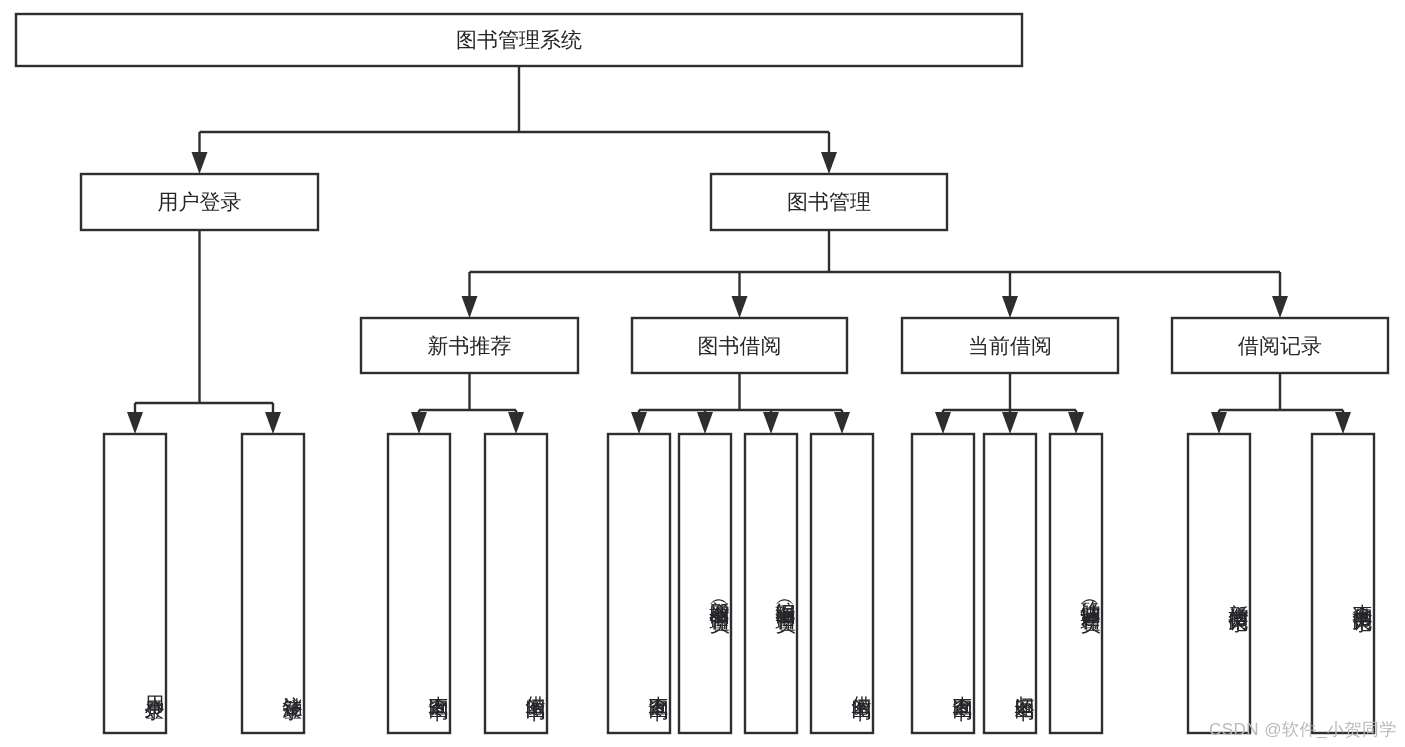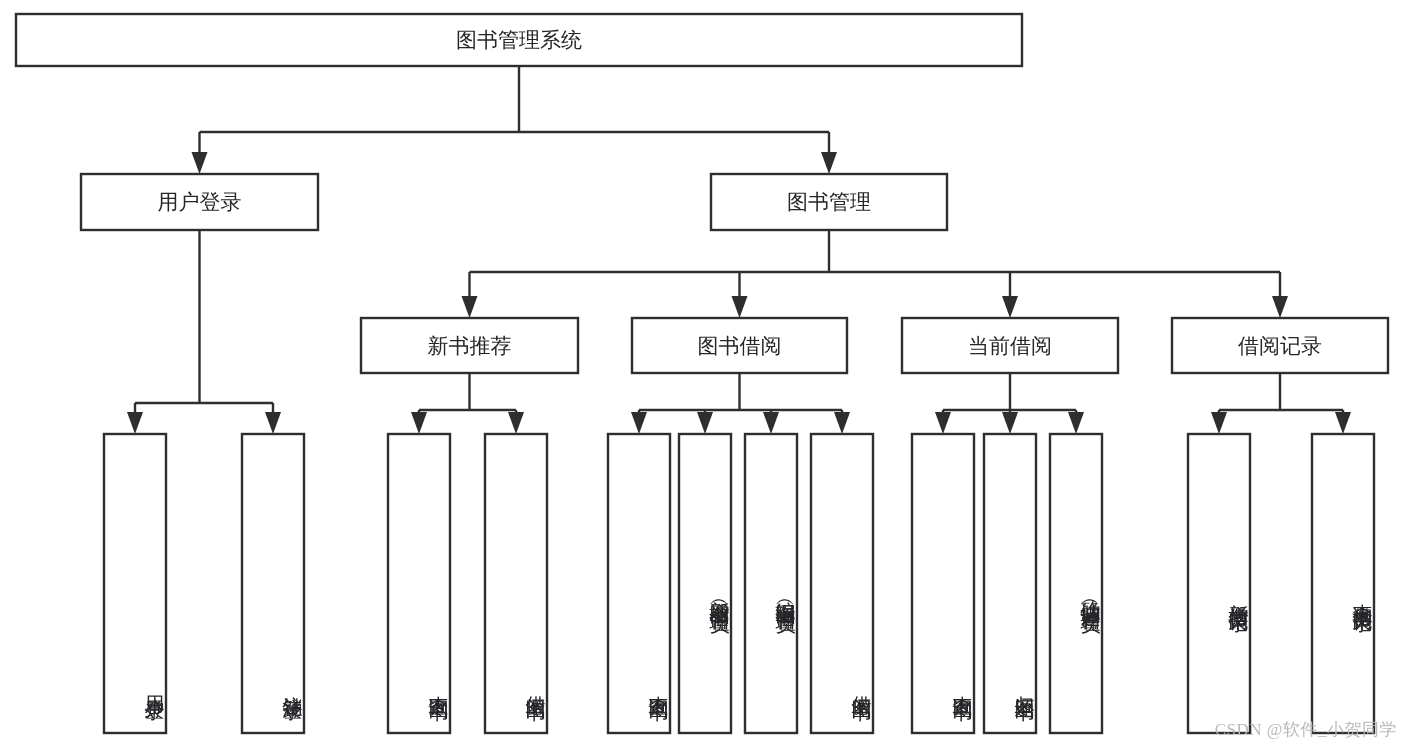--- a/index.html
+++ b/index.html
@@ -68,21 +68,21 @@
     line-height: 1.12;
     letter-spacing: 2px;
     color: #26262a;
     white-space: nowrap;
     pointer-events: none;
   }
   .watermark {
     position: absolute;
     right: 8px;
     bottom: 6px;
-    font-family: Liberation Serif, serif;
+    font-family: Liberation Sans, sans-serif;
     font-size: 17px;
     color: #b9b9b9;
     letter-spacing: 0.5px;
     white-space: nowrap;
   }
 </style>
 </head>
 <body>
 
 <div id="diagram-root">

